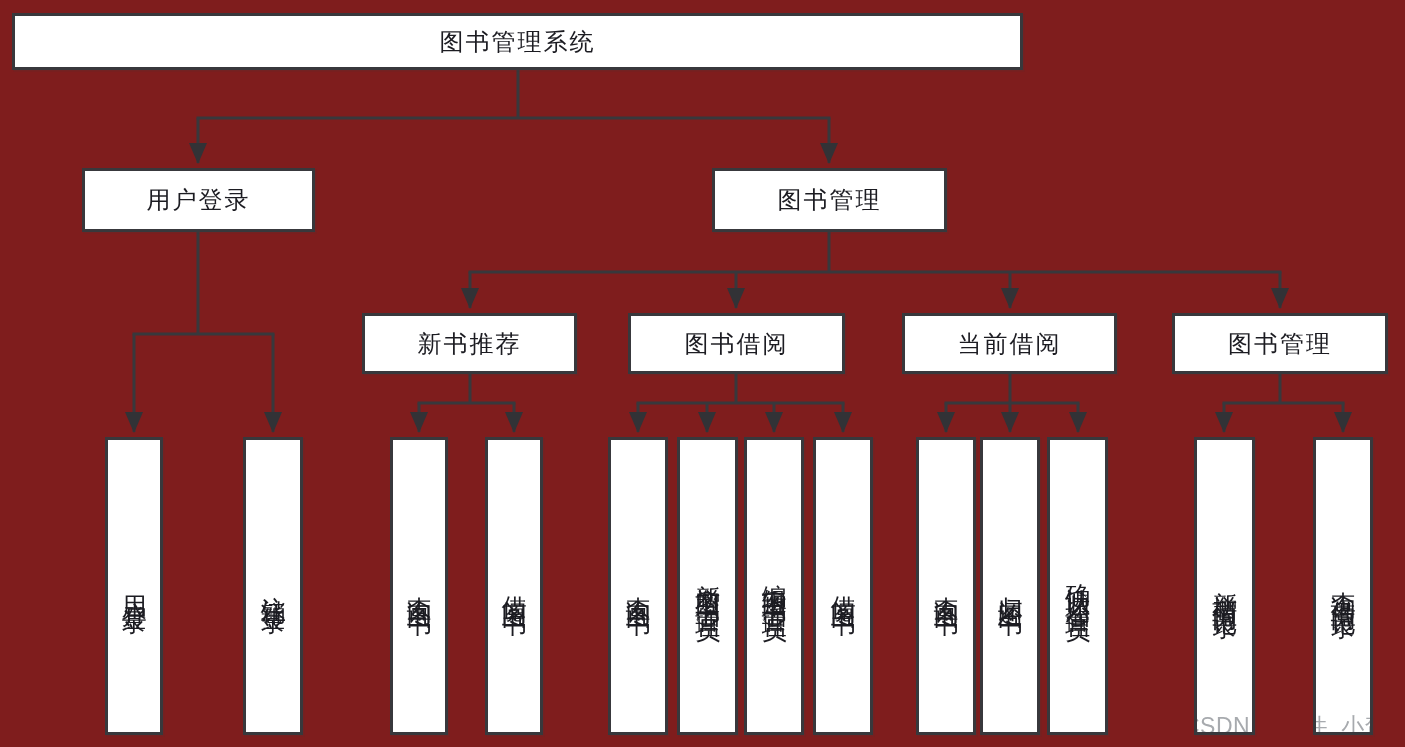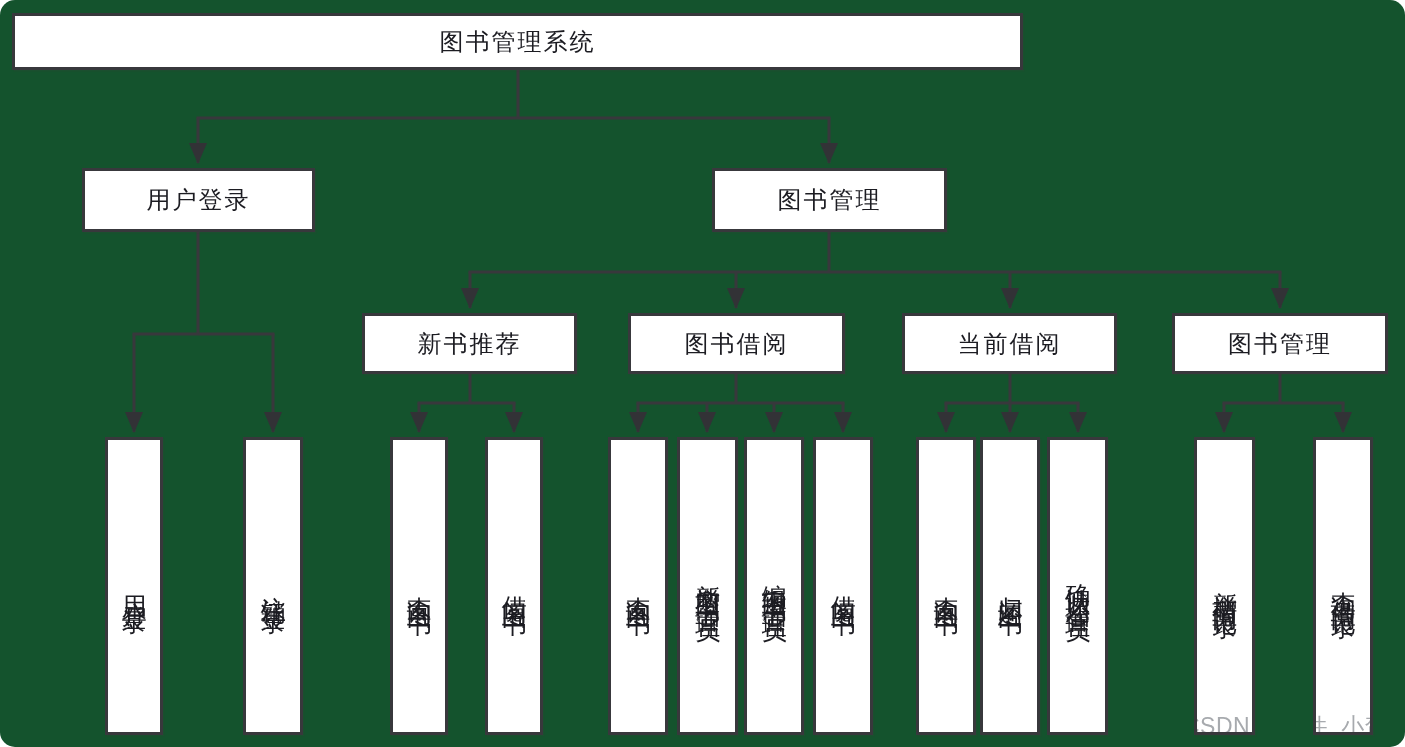--- a/index.html
+++ b/index.html
@@ -1,22 +1,21 @@
 <!DOCTYPE html>
 <html><head>
 <meta charset="utf-8">
 <style>
   html,body{margin:0;padding:0;background:#ffffff;}
   #canvas{
     position:relative;
     width:1405px;height:747px;
-    background:#14532d;
+    background:#7f1d1d;
     font-family:"Liberation Sans","DejaVu Sans",sans-serif;
     overflow:hidden;
-    border-radius:15px;
   }
   #connectors{position:absolute;left:0;top:0;z-index:1;}
   .box{
     position:absolute;
     box-sizing:border-box;
     border:3px solid #38383c;
     background:#ffffff;
     display:flex;align-items:center;justify-content:center;
     color:#1c1c22;
     z-index:2;

